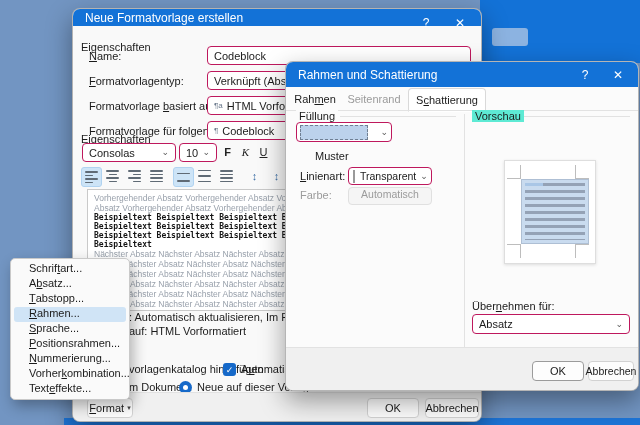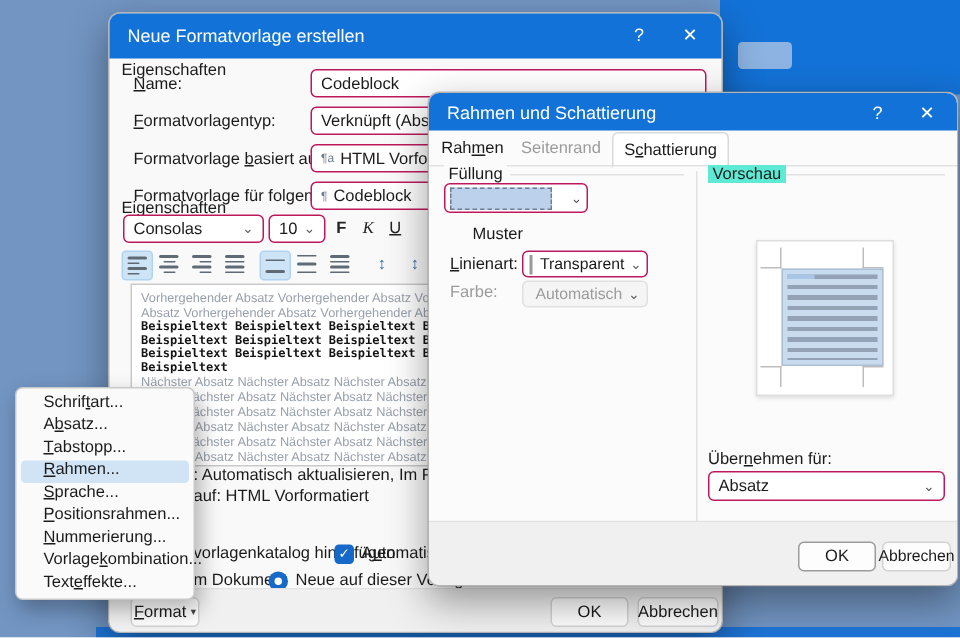--- a/index.html
+++ b/index.html
@@ -10,21 +10,21 @@
        box-shadow:0 10px 26px rgba(0,0,0,.38);}
   .tbar{position:absolute;left:0;top:0;right:0;background:#1372d7;border-radius:7px 7px 0 0;
         color:#fff;display:flex;align-items:center;padding:0 12px;font-size:12px;}
   .tbtn{position:absolute;top:0;height:100%;width:30px;display:flex;align-items:center;
         justify-content:center;color:#fff;font-size:12px;}
   .lbl{position:absolute;white-space:nowrap;}
   .u{text-decoration:underline;text-underline-offset:1px;}
   .input,.combo{position:absolute;background:#fff;border:1px solid #be185d;border-radius:4px;
         display:flex;align-items:center;padding:0 6px;white-space:nowrap;overflow:hidden;box-sizing:border-box;}
   .combo .chev{margin-left:auto;color:#5a5a5a;font-size:9px;line-height:1;padding-left:4px;}
-  .combo.disabled{background:#f5f5f5;color:#9b9b9b;border-color:#e0e0e0;}
+  .combo.disabled{background:#f5f5f5;color:#9b9b9b;border-color:#e0e0e0;flex-direction:column;}
   .sicon{color:#6b7a8d;font-size:8px;margin-right:4px;}
   .fmtbtn{position:absolute;width:17px;height:18px;display:flex;align-items:center;justify-content:center;
         border-radius:3px;color:#222;}
   .tgl{position:absolute;width:19px;height:18px;border-radius:3px;display:flex;align-items:center;justify-content:center;}
   .tgl.sel{background:#cde4f7;border:1px solid #b0d3f1;}
   .bars{display:flex;flex-direction:column;gap:2px;width:13px;}
   .bars i{display:block;height:1.5px;background:#5f6a75;border-radius:1px;}
   .bars.left{align-items:flex-start}.bars.center{align-items:center}.bars.right{align-items:flex-end}
   .w1{width:13px}.w2{width:8px}
   .btn{position:absolute;background:#fdfdfd;border:1px solid #d2d2d2;border-radius:4px;display:flex;
@@ -54,21 +54,21 @@
 </head>
 <body>
 
 <div class="stage">
 
   <div class="a" style="left:480px;top:0;width:160px;height:63px;background:#1372d7;"></div>
   <div class="a" style="left:492px;top:28px;width:36px;height:18px;background:#8cb3e1;border-radius:3px;"></div>
   <div class="a" style="left:64px;top:418px;width:576px;height:7px;background:#1d74d6;"></div>
 
   <div class="dlg" style="left:72px;top:8px;width:408px;height:412px;">
-    <div class="tbar" style="height:30px;">
+    <div class="tbar" style="height:17px;">
       <span>Neue Formatvorlage erstellen</span>
     </div>
     <div class="tbtn" style="right:40px;height:28px;">?</div>
     <div class="tbtn" style="right:6px;height:28px;">✕</div>
 
     <div class="lbl" style="left:8px;top:32px;">Eigenschaften</div>
 
     <div class="lbl" style="left:16px;top:41px;">
       <span></span><span class="u">N</span><span>ame:</span>
     </div>
@@ -320,21 +320,21 @@
       <span></span>
         <span class="u">P</span>
         <span>ositionsrahmen...</span>
     </div>
     <div class="mitem" style="top:93px;">
       <span></span>
         <span class="u">N</span>
         <span>ummerierung...</span>
     </div>
     <div class="mitem" style="top:108px;">
-      <span>Vorlage</span>
+      <span>Vorher</span>
         <span class="u">k</span>
         <span>ombination...</span>
     </div>
     <div class="mitem" style="top:123px;">
       <span>Text</span>
         <span class="u">e</span>
         <span>ffekte...</span>
     </div>
   </div>
 

